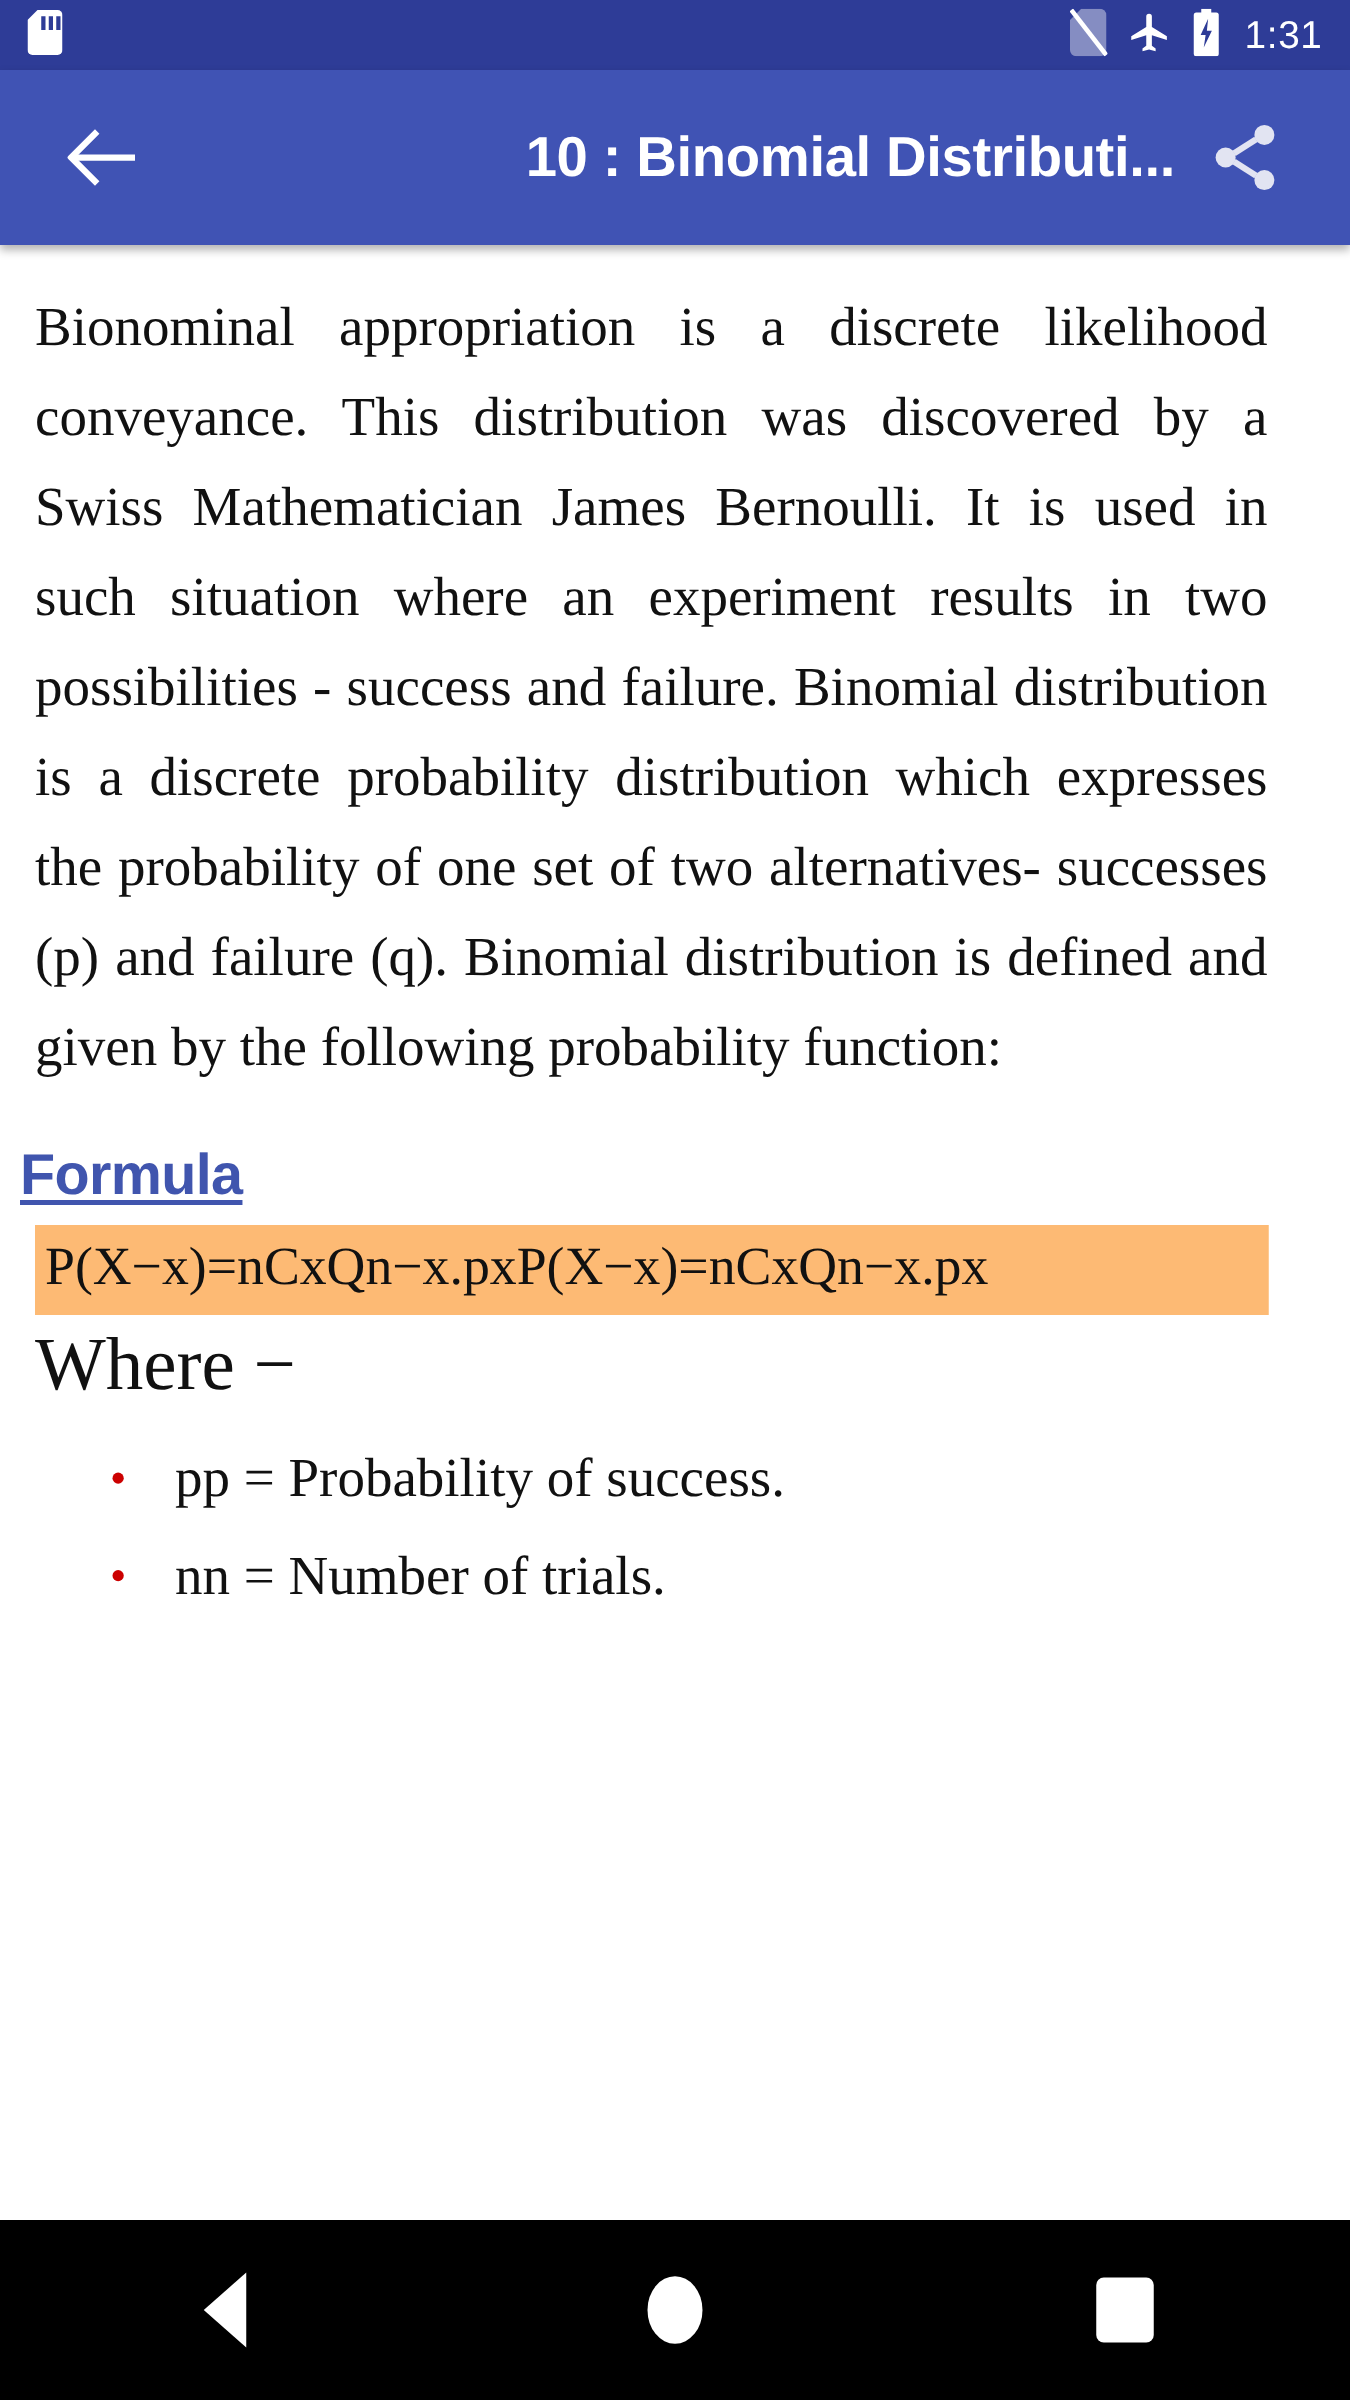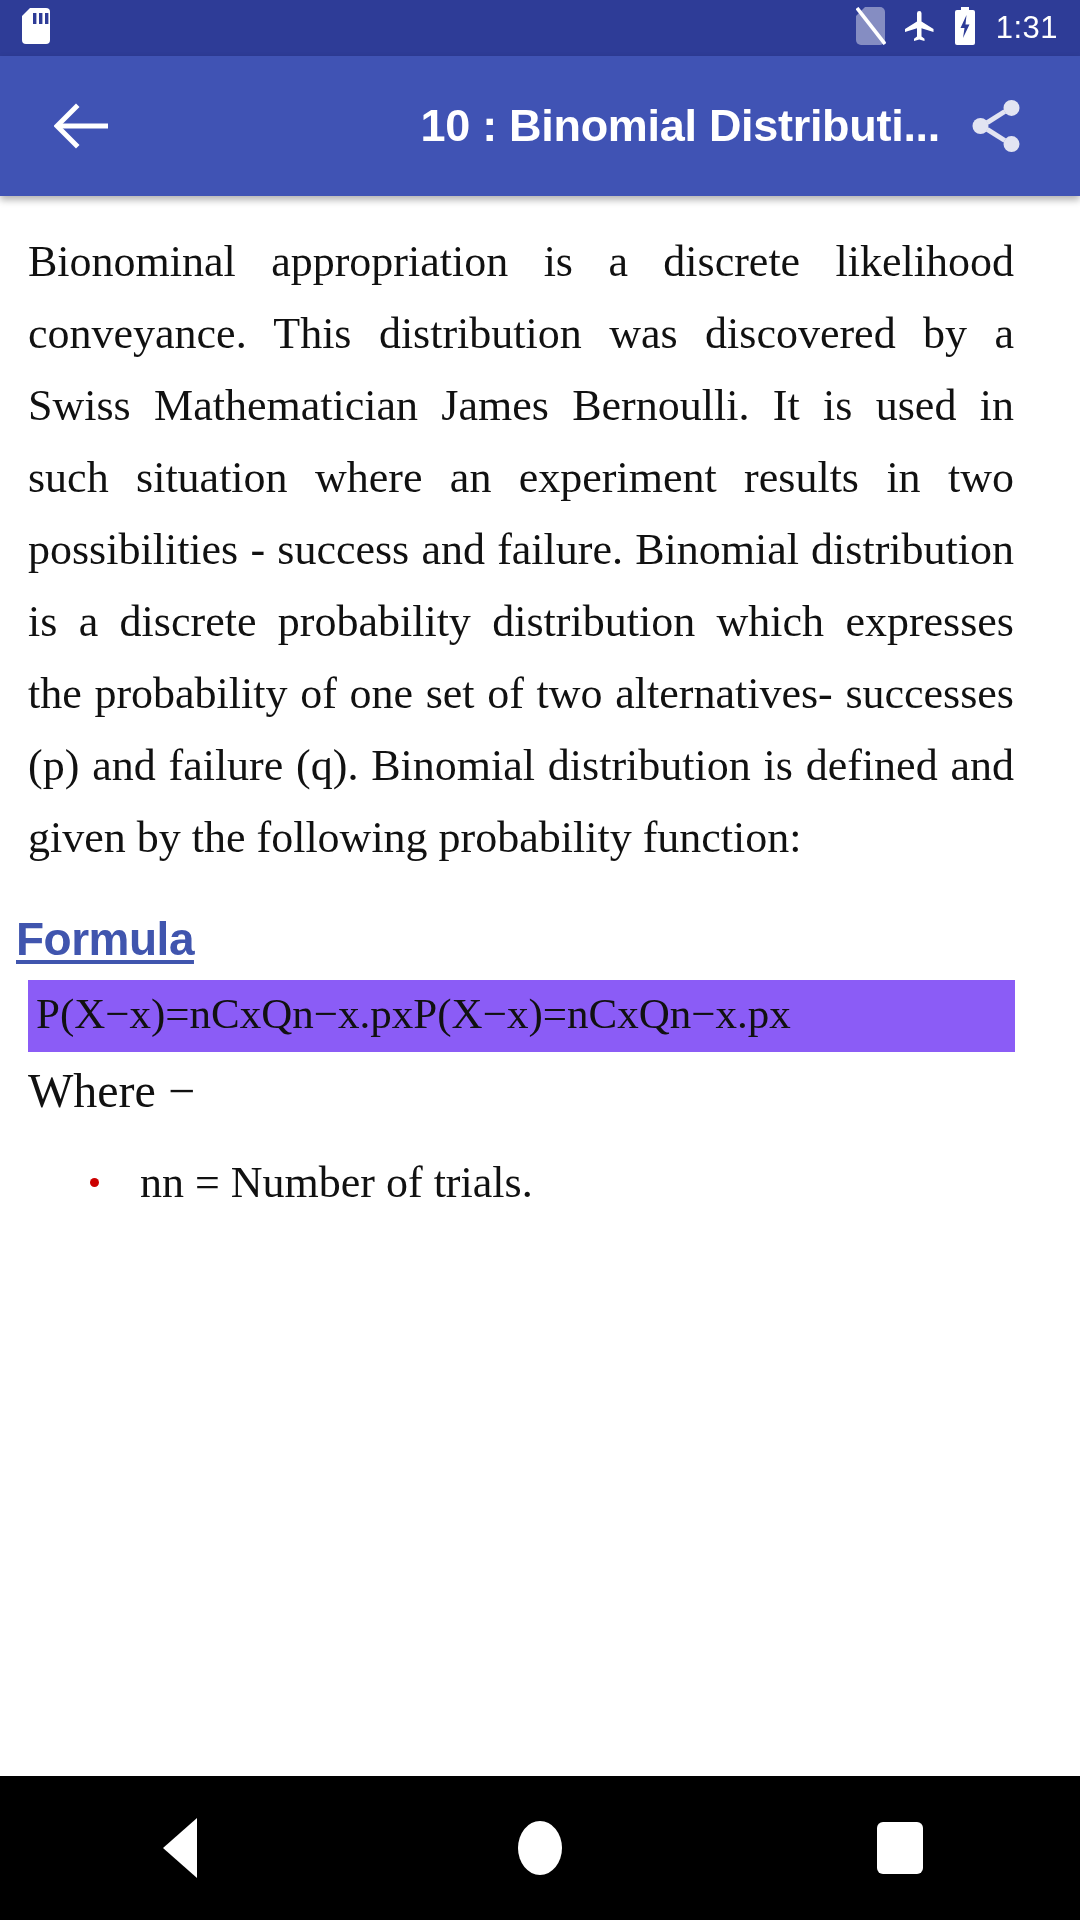--- a/index.html
+++ b/index.html
@@ -72,33 +72,33 @@
     font-size:46px;
     font-weight:700;
     color:#4055AE;
     text-decoration:underline;
     text-underline-offset:5px;
     text-decoration-thickness:4px;
     letter-spacing:-0.5px;
   }
   .formula-box {
     margin:14px 25px 0 28px;
-    background:#8b5cf6;
+    background:#fdba74;
     padding:6px 8px 10px 8px;
     font-family:"Liberation Serif", serif;
     font-size:43px;
     line-height:56px;
     color:#111111;
     white-space:nowrap;
     overflow:hidden;
   }
   .where-line {
     margin:8px 0 0 28px;
     font-family:"Liberation Serif", serif;
-    font-size:48px;
+    font-size:60px;
     line-height:62px;
     color:#111111;
   }
   .bullet-list { margin:30px 26px 0 28px; list-style:none; }
   .bullet-item {
     position:relative;
     padding-left:112px;
     font-family:"Liberation Serif", serif;
     font-size:44px;
     line-height:62px;
@@ -198,20 +198,24 @@
 
     <a class="formula-heading" href="#">Formula</a>
 
     <div class="formula-box">P(X−x)=nCxQn−x.pxP(X−x)=nCxQn−x.px</div>
 
     <div class="where-line">Where −</div>
 
     <ul class="bullet-list">
       <li class="bullet-item">
         <span class="bullet-dot"></span>
+        <span>pp = Probability of success.</span>
+      </li>
+      <li class="bullet-item">
+        <span class="bullet-dot"></span>
         <span>nn = Number of trials.</span>
       </li>
     </ul>
 
   </div>
 
   <div class="nav-bar">
     <div class="nav-btn">
       <span class="nav-back-tri"></span>
     </div>

